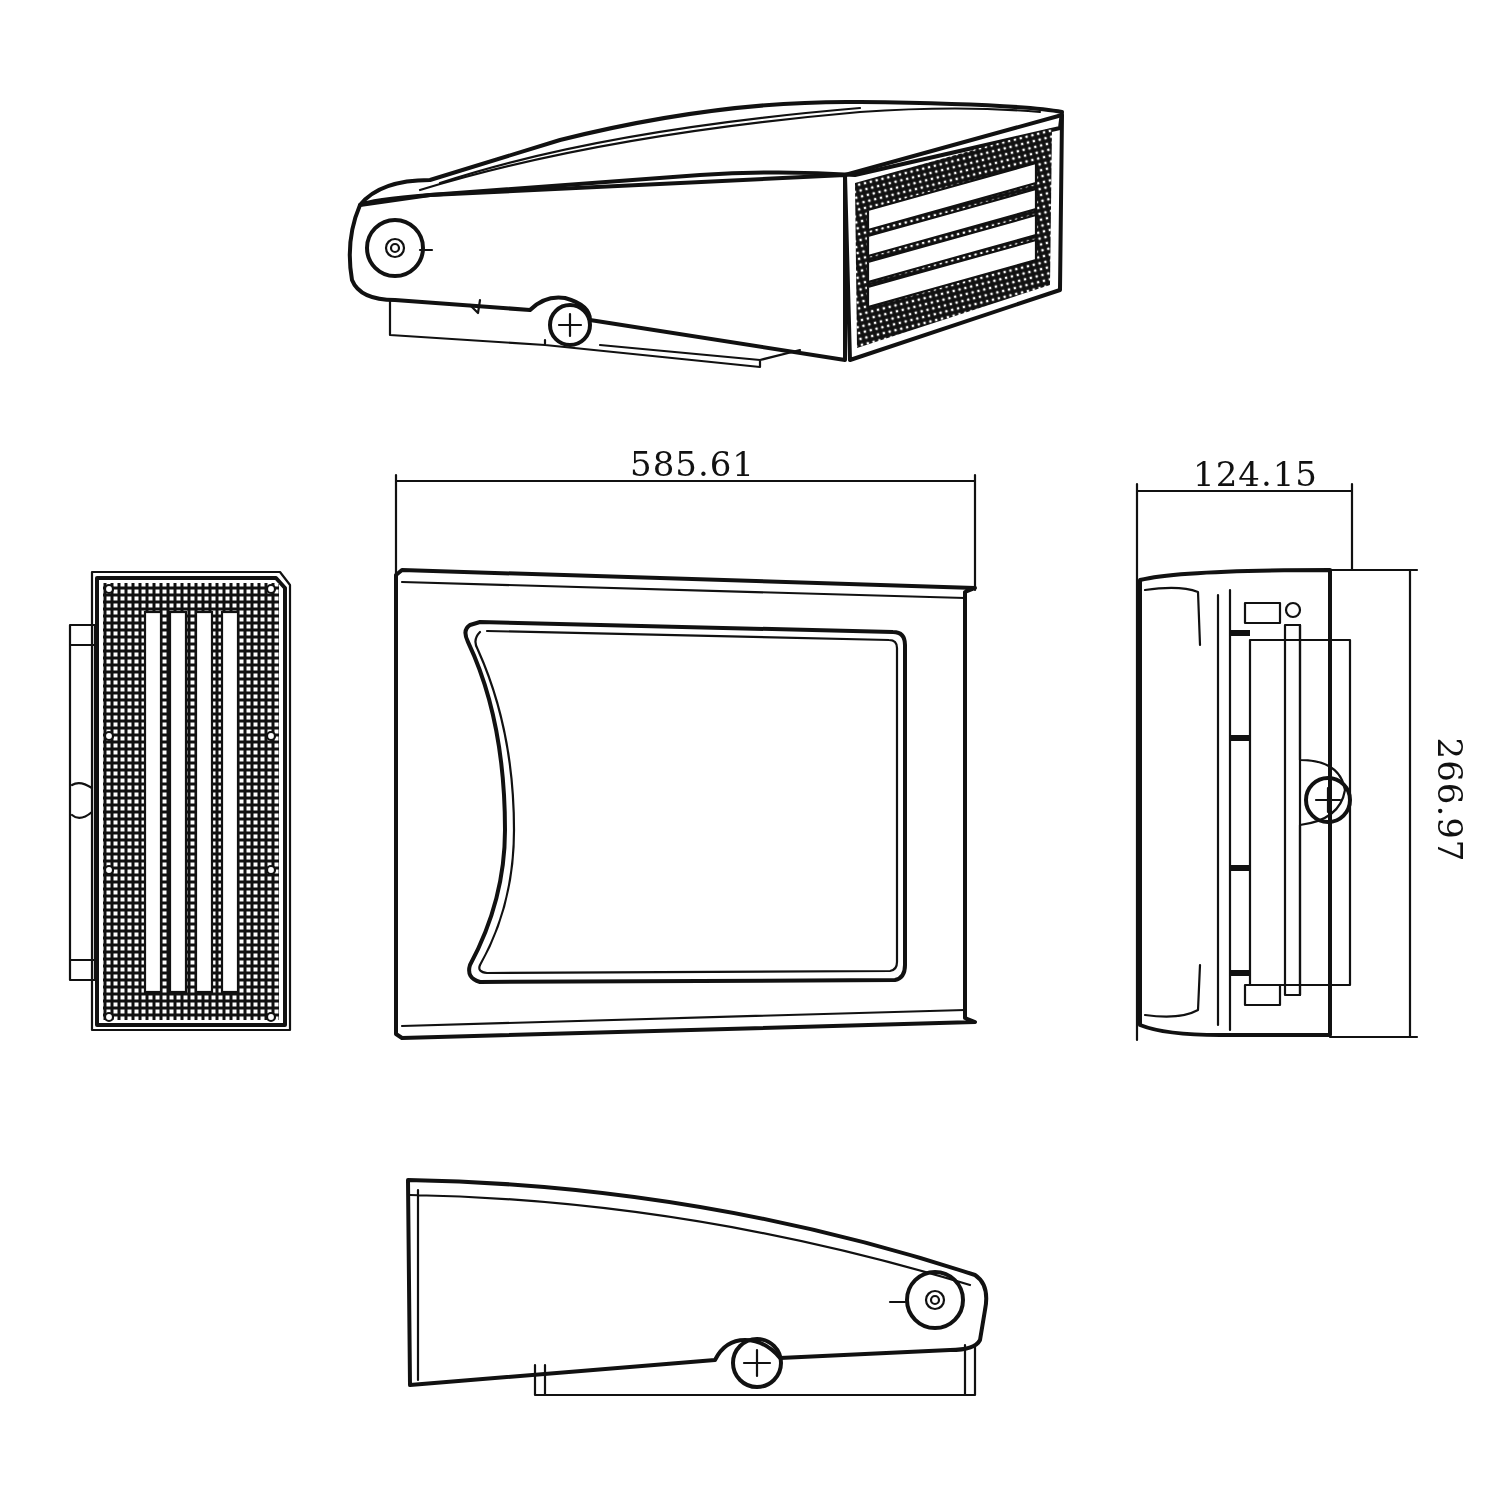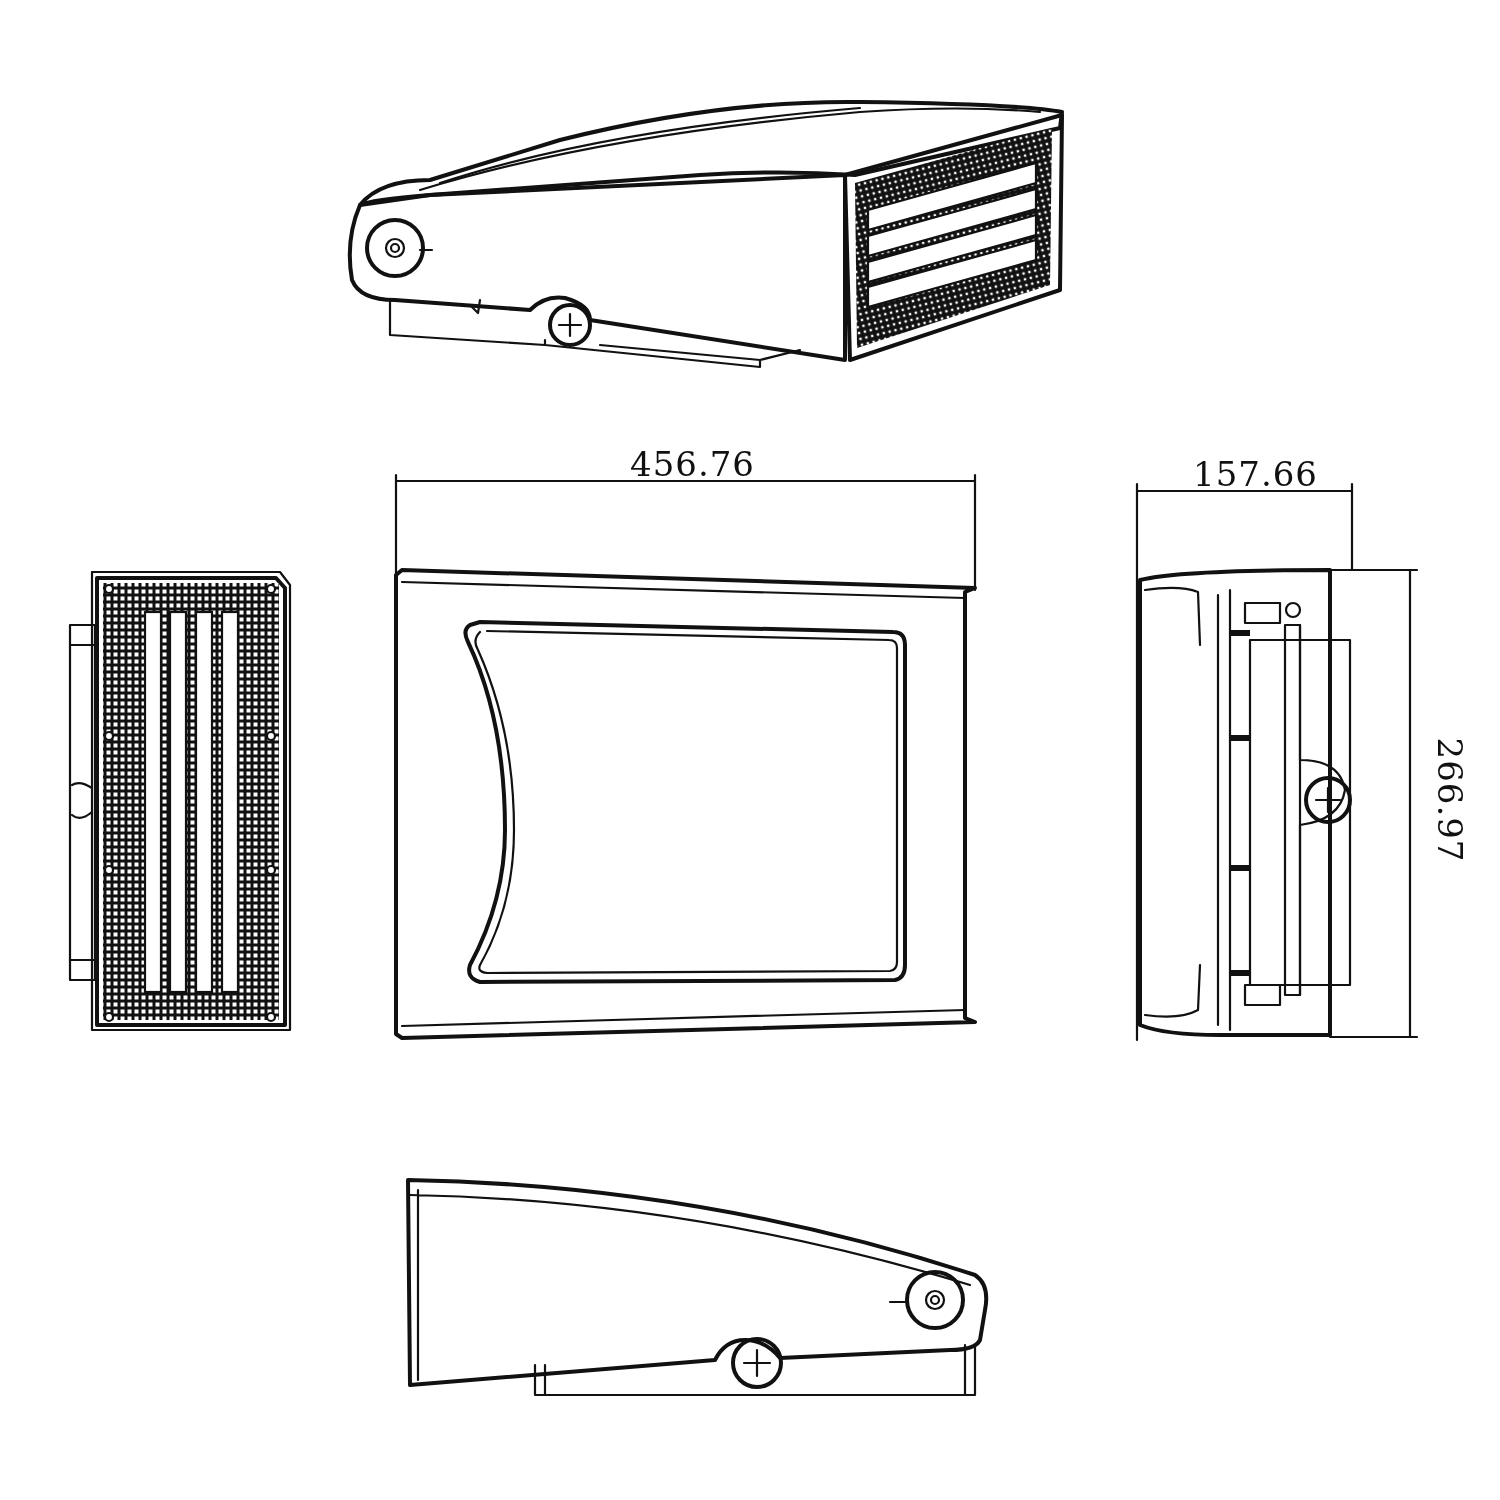--- a/index.html
+++ b/index.html
@@ -120,15 +120,15 @@
     <path class="s" d="M535,1365 L535,1395 L975,1395 L975,1345 M545,1365 L545,1395 M965,1345 L965,1395"></path>
     <circle class="t" cx="757" cy="1363" r="24"></circle>
     <path class="s" d="M757,1350 V1376 M744,1363 H770"></path>
     <circle class="t" cx="935" cy="1300" r="28"></circle>
     <circle class="s" cx="935" cy="1300" r="9"></circle>
     <circle class="s" cx="935" cy="1300" r="4"></circle>
     <line class="s" x1="890" y1="1302" x2="905" y2="1302"></line>
   </g>
 </svg>
 
-<div class="dim-label" id="dim-width">456.76</div>
-<div class="dim-label" id="dim-depth">157.66</div>
+<div class="dim-label" id="dim-width">585.61</div>
+<div class="dim-label" id="dim-depth">124.15</div>
 <div class="dim-label" id="dim-height">266.97</div>
 
 </body></html>

